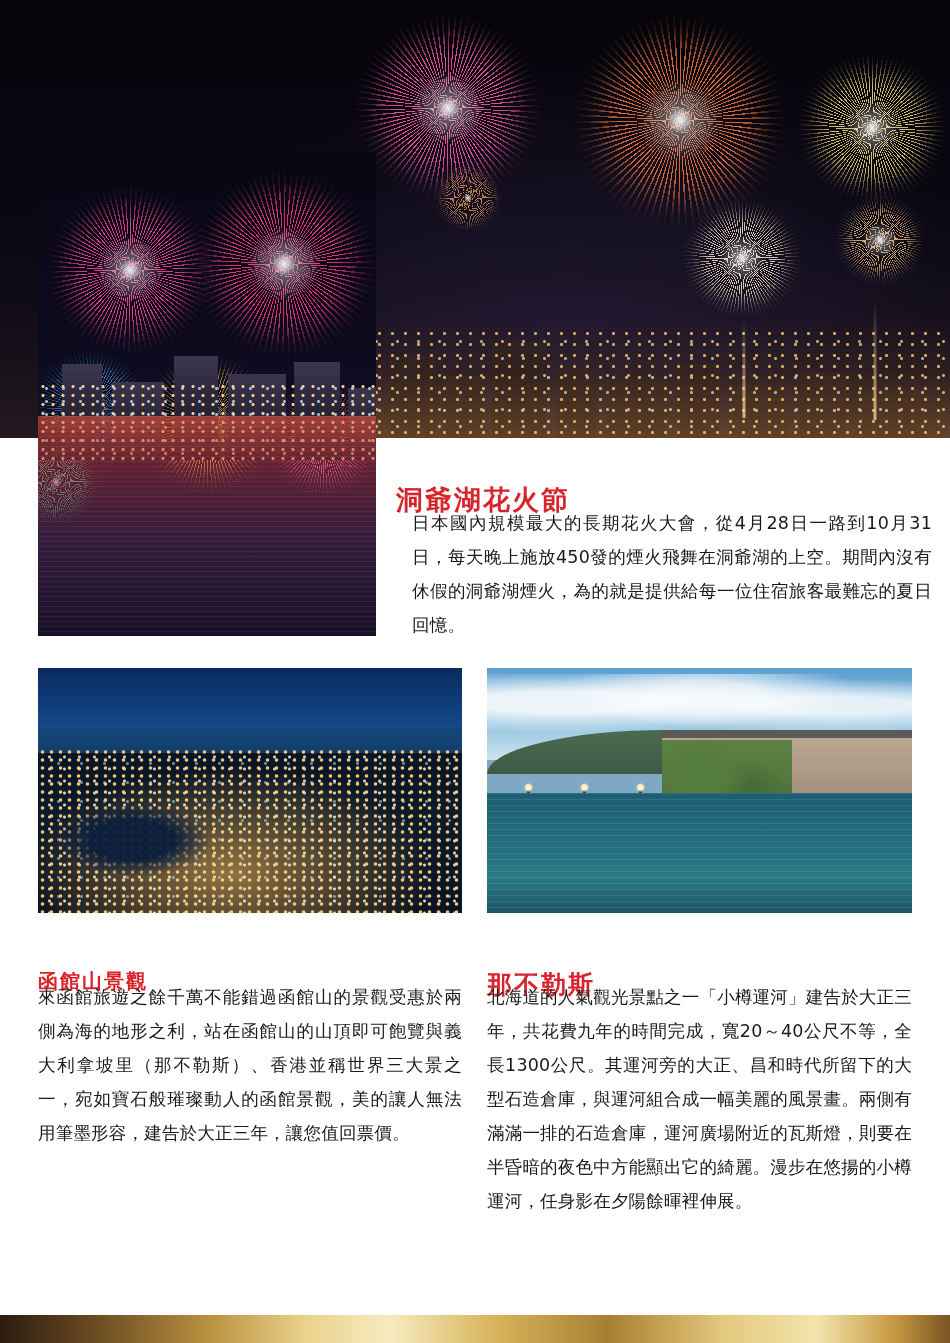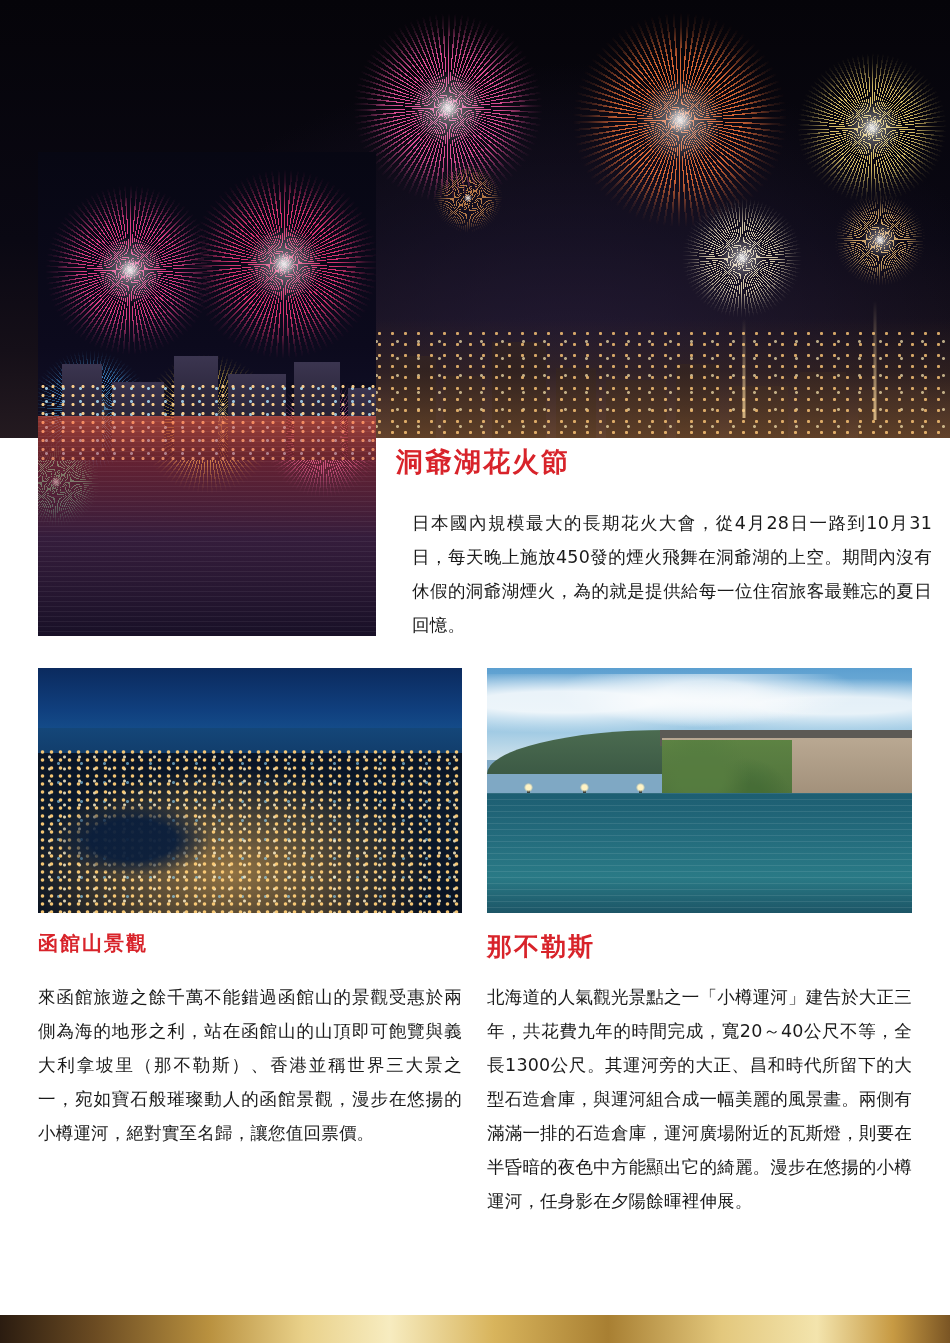--- a/index.html
+++ b/index.html
@@ -125,20 +125,21 @@
     bottom: 176px;
     background: linear-gradient(180deg, #3b3550 0%, #16121f 100%);
   }
 
   
   .h-title {
     color: #d8232a;
     font-family: "DejaVu Sans", "Liberation Sans", sans-serif;
     font-weight: bold;
     letter-spacing: 2px;
+    margin-top: 38px;
   }
 
   .body-text {
     color: #1a1a1a;
     font-family: "DejaVu Sans", "Liberation Sans", sans-serif;
     font-size: 17.5px;
     line-height: 34px;
     letter-spacing: .2px;
     text-align: justify;
   }
@@ -352,18 +353,18 @@
   <div class="otaru-warehouse"></div>
   <div class="otaru-ivy"></div>
   <div class="otaru-bankwalk"></div>
   <div class="otaru-lamp" style="left:40px;"></div>
   <div class="otaru-lamp" style="left:96px;"></div>
   <div class="otaru-lamp" style="left:152px;"></div>
   <div class="otaru-canal"></div>
 </div>
 
 <div class="h-title" id="sec2-title">函館山景觀</div>
-<div class="body-text" id="sec2-text">來函館旅遊之餘千萬不能錯過函館山的景觀受惠於兩側為海的地形之利，站在函館山的山頂即可飽覽與義大利拿坡里（那不勒斯）、香港並稱世界三大景之一，宛如寶石般璀璨動人的函館景觀，漫步在悠揚的小樽運河，絕對實至名歸，讓您值回票價。</div>
+<div class="body-text" id="sec2-text">來函館旅遊之餘千萬不能錯過函館山的景觀受惠於兩側為海的地形之利，站在函館山的山頂即可飽覽與義大利拿坡里（那不勒斯）、香港並稱世界三大景之一，宛如寶石般璀璨動人的函館景觀，美的讓人無法用筆墨形容，建告於大正三年，讓您值回票價。</div>
 
 <div class="h-title" id="sec3-title">那不勒斯</div>
 <div class="body-text" id="sec3-text">北海道的人氣觀光景點之一「小樽運河」建告於大正三年，共花費九年的時間完成，寬20～40公尺不等，全長1300公尺。其運河旁的大正、昌和時代所留下的大型石造倉庫，與運河組合成一幅美麗的風景畫。兩側有滿滿一排的石造倉庫，運河廣場附近的瓦斯燈，則要在半昏暗的夜色中方能顯出它的綺麗。漫步在悠揚的小樽運河，任身影在夕陽餘暉裡伸展。</div>
 
 <div class="footer-bar"></div>
 
 </body></html>

